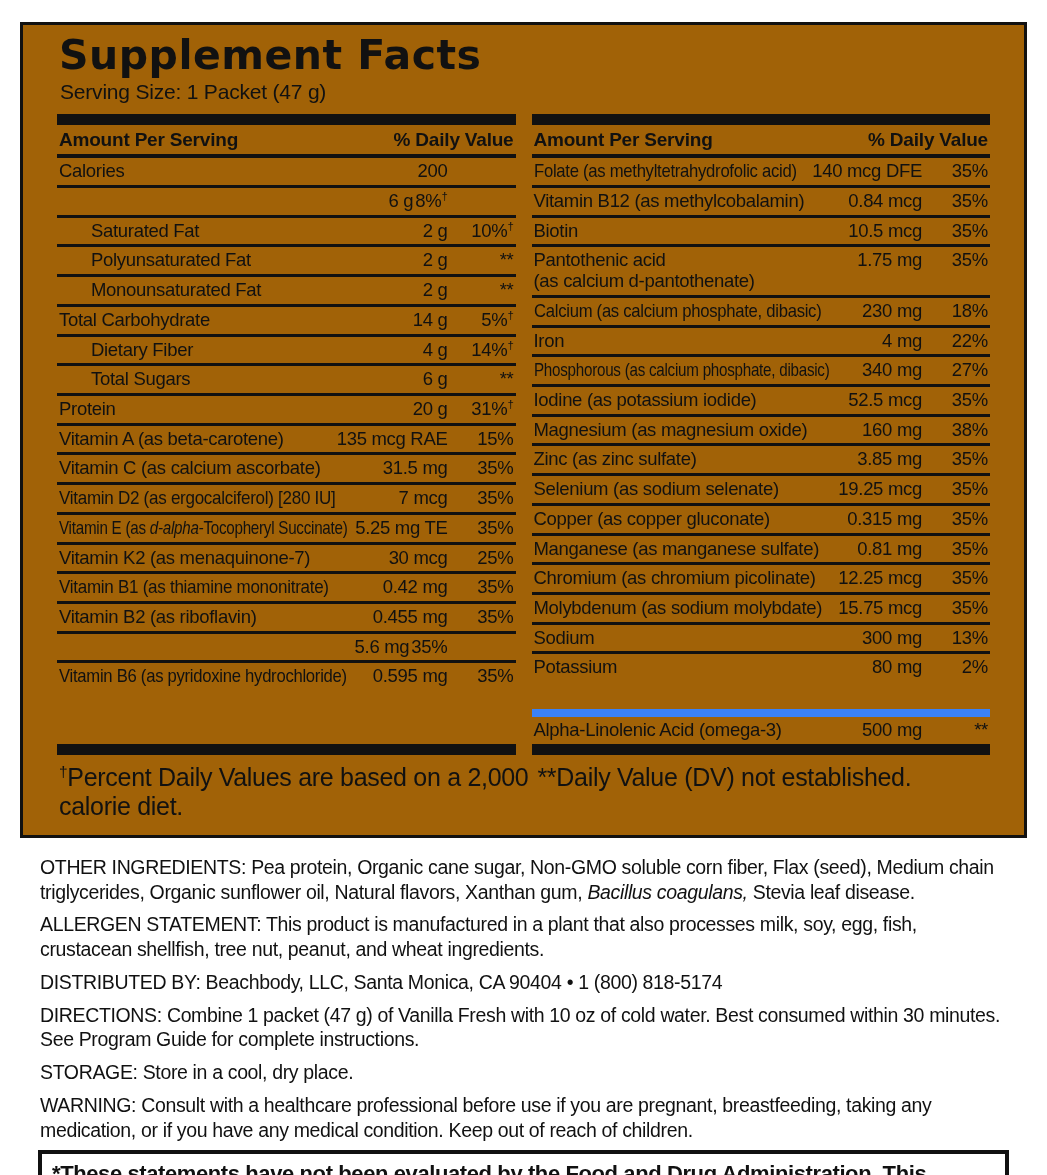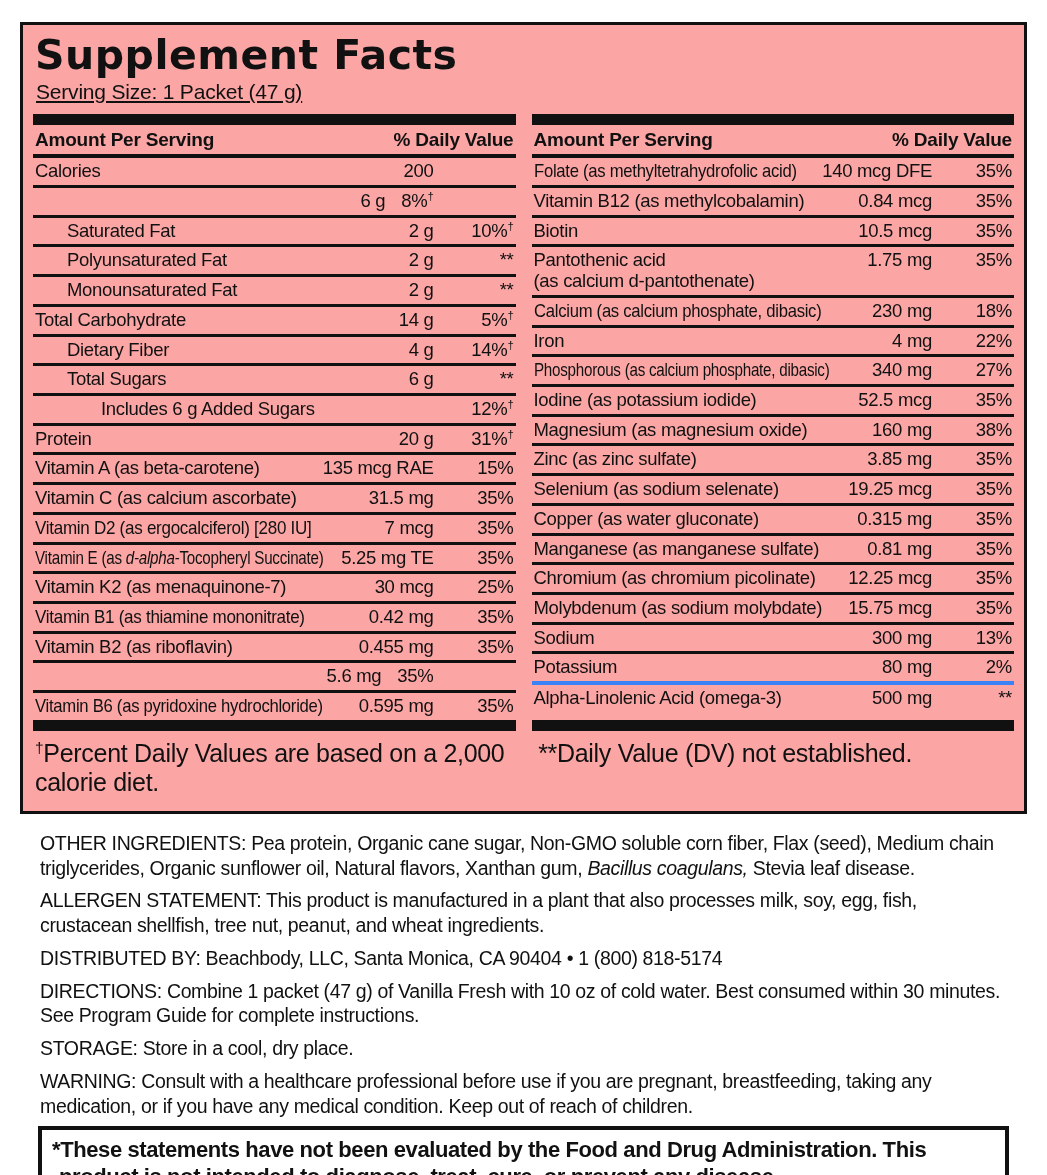--- a/index.html
+++ b/index.html
@@ -5,45 +5,45 @@
   * { box-sizing: border-box; margin: 0; padding: 0; }
   html, body { background: #fff; }
   body {
     width: 1047px; height: 1175px; overflow: hidden;
     font-family: "Liberation Sans", sans-serif;
     color: #111; position: relative;
   }
   .page { padding: 22px 20px 0; }
 
   
-  .panel { border: 3px solid #111; padding: 8px 10px 10px; background: #fca5a5; }
+  .panel { border: 3px solid #111; padding: 8px 34px 10px; background: #a16207; }
   .title {
     font-family: "DejaVu Sans", sans-serif;
     font-weight: bold; font-size: 41px; line-height: 1.08;
     letter-spacing: 0.5px; padding-left: 2px;
   }
-  .serving { font-size: 21px; letter-spacing: -0.2px; margin: 3px 0 10px; padding-left: 3px; text-decoration: underline; }
+  .serving { font-size: 21px; letter-spacing: -0.2px; margin: 3px 0 10px; padding-left: 3px; }
 
   .cols { display: flex; gap: 16px; }
   .sf-col { flex: 1 1 0; min-width: 0; display: flex; flex-direction: column; }
   .thick-bar { height: 11px; background: #111; flex: none; }
   .col-head {
     display: flex; justify-content: space-between;
     font-weight: bold; font-size: 19px; letter-spacing: -0.2px;
     padding: 4px 2px 3px; border-bottom: 4px solid #111;
   }
   .rows { flex: 1; display: flex; flex-direction: column; }
   .sf-row {
     display: grid; grid-template-columns: minmax(0,1fr) auto 64px;
-    align-items: start; column-gap: 16px;
+    align-items: start; column-gap: 2px;
     font-size: 18.5px; letter-spacing: -0.3px; line-height: 1.12;
     padding: 3px 2px 3px;
   }
   .sf-row + .sf-row { border-top: 3px solid #111; }
-  .sf-row.thick-top { border-top: 4px solid #3b82f6; }
+  .sf-row.thick-top { border-top: 8px solid #3b82f6; margin-top: 28px; }
   .nm { min-width: 0; }
   .nm .inner { display: inline-block; white-space: nowrap; transform-origin: left center; }
   .inner.c82 { transform: scaleX(0.82); }
   .inner.c90 { transform: scaleX(0.90); }
   .inner.c92 { transform: scaleX(0.92); }
   .nm.ind1 { padding-left: 32px; }
   .nm.ind2 { padding-left: 66px; }
   .nm .nm2 { white-space: nowrap; }
   .amt { text-align: right; white-space: nowrap; }
   .pct { text-align: right; white-space: nowrap; }
@@ -149,28 +149,20 @@
 
             <div class="sf-row">
               <div class="nm ind1">
                 <span class="inner"><span>Total Sugars</span><span class="italic"></span><span></span></span>
                 <div class="nm2"></div>
               </div>
               <div class="amt">6 g</div>
               <div class="pct"><span>**</span><sup></sup></div>
             </div>
 
-            <div class="sf-row">
-              <div class="nm ind2">
-                <span class="inner"><span>Includes 6 g Added Sugars</span><span class="italic"></span><span></span></span>
-                <div class="nm2"></div>
-              </div>
-              <div class="amt"></div>
-              <div class="pct"><span>12%</span><sup>†</sup></div>
-            </div>
 
             <div class="sf-row">
               <div class="nm">
                 <span class="inner"><span>Protein</span><span class="italic"></span><span></span></span>
                 <div class="nm2"></div>
               </div>
               <div class="amt">20 g</div>
               <div class="pct"><span>31%</span><sup>†</sup></div>
             </div>
 
@@ -356,21 +348,21 @@
               <div class="nm">
                 <span class="inner"><span>Selenium (as sodium selenate)</span><span class="italic"></span><span></span></span>
                 <div class="nm2"></div>
               </div>
               <div class="amt">19.25 mcg</div>
               <div class="pct"><span>35%</span><sup></sup></div>
             </div>
 
             <div class="sf-row">
               <div class="nm">
-                <span class="inner"><span>Copper (as water gluconate)</span><span class="italic"></span><span></span></span>
+                <span class="inner"><span>Copper (as copper gluconate)</span><span class="italic"></span><span></span></span>
                 <div class="nm2"></div>
               </div>
               <div class="amt">0.315 mg</div>
               <div class="pct"><span>35%</span><sup></sup></div>
             </div>
 
             <div class="sf-row">
               <div class="nm">
                 <span class="inner"><span>Manganese (as manganese sulfate)</span><span class="italic"></span><span></span></span>
                 <div class="nm2"></div>

